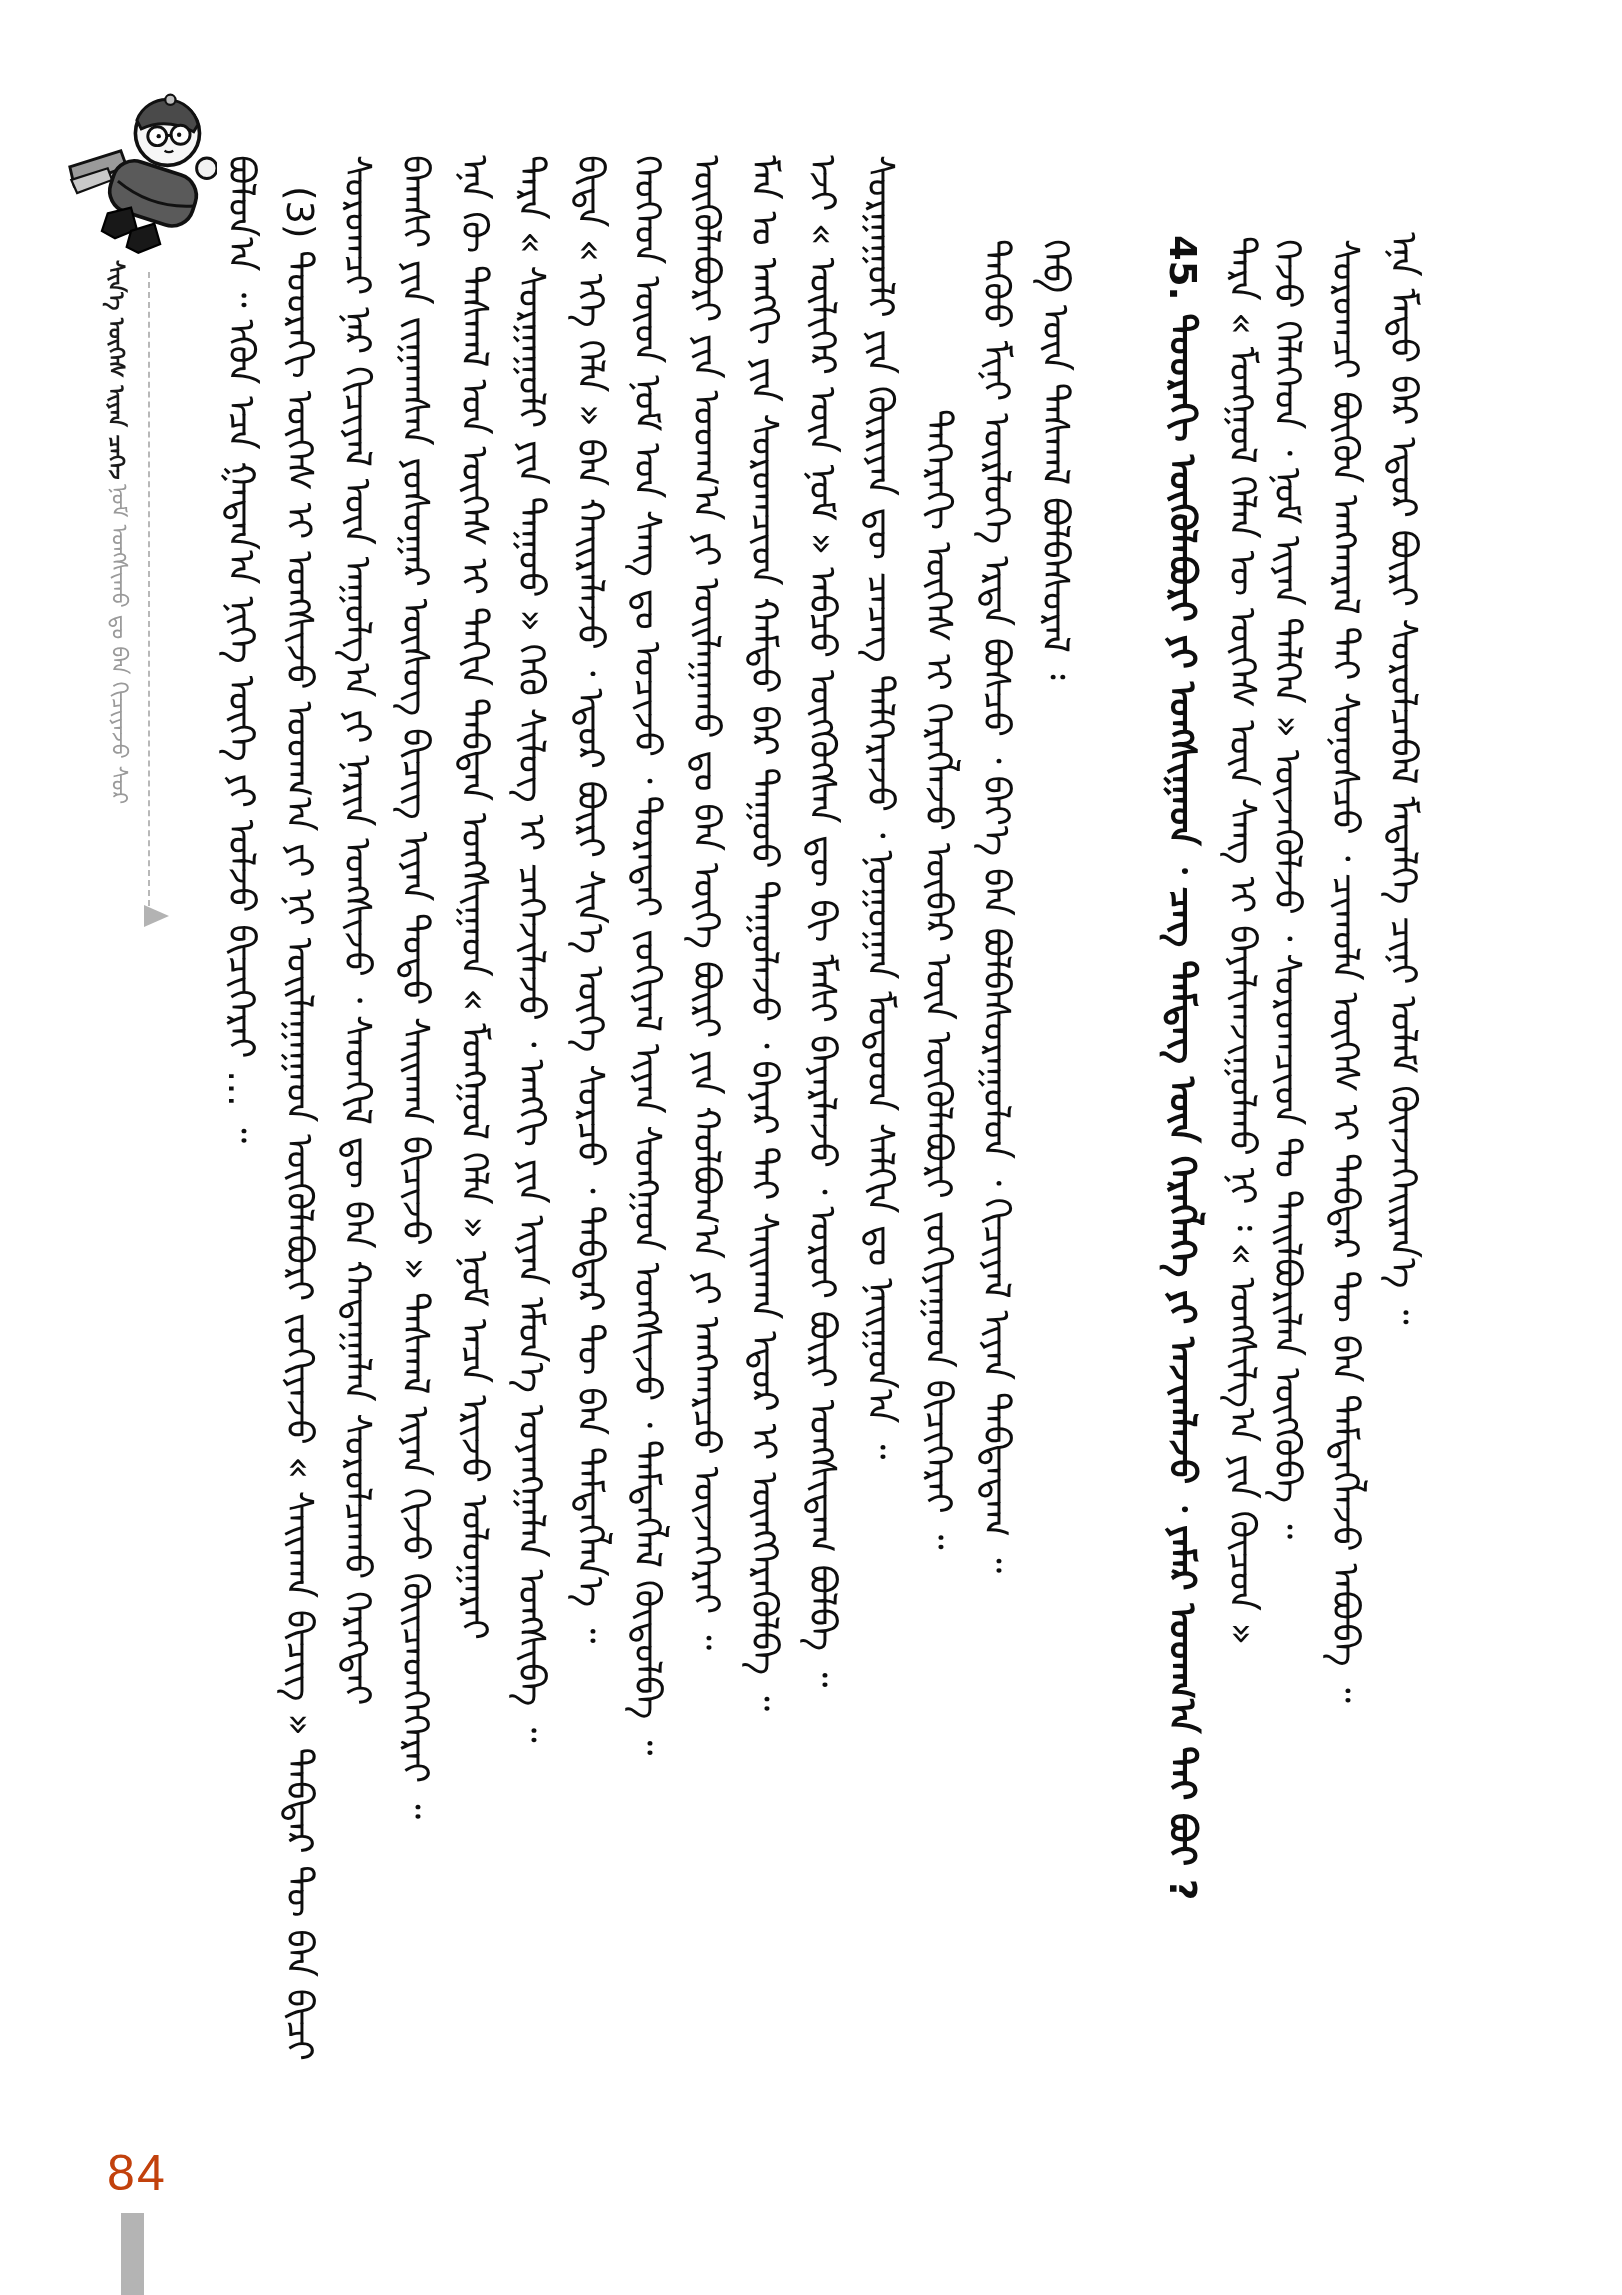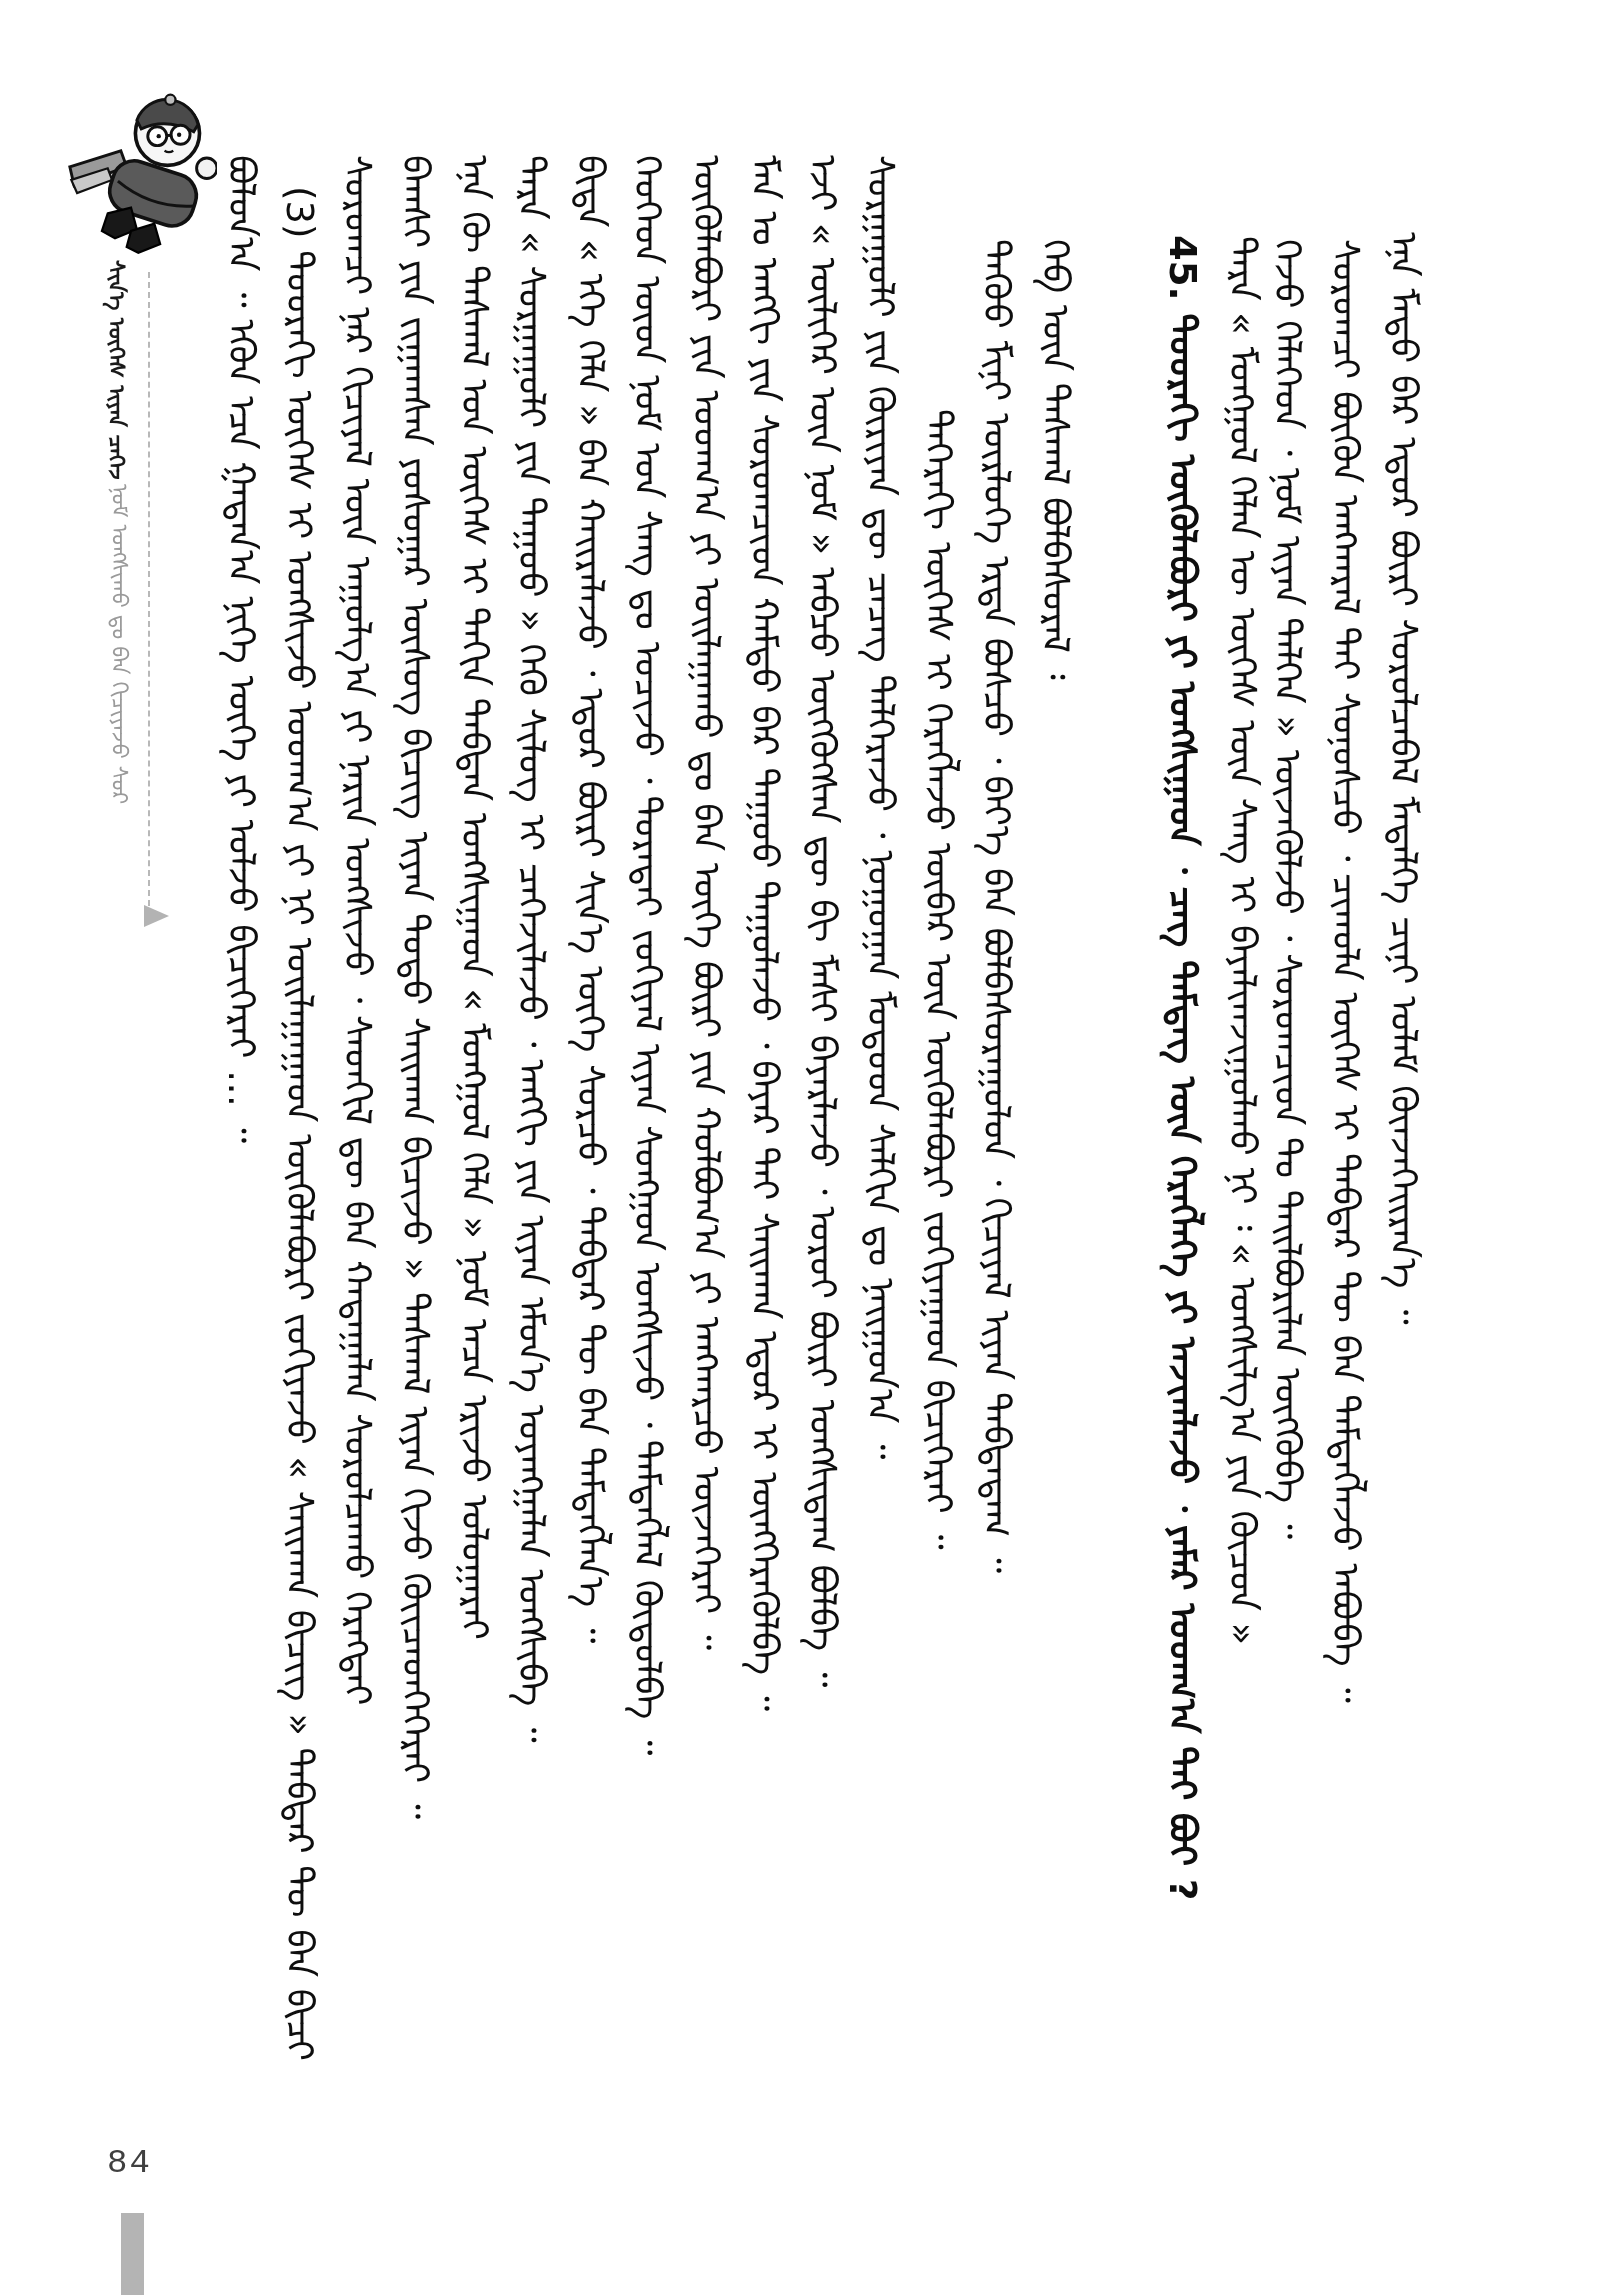--- a/index.html
+++ b/index.html
@@ -38,22 +38,22 @@
     position:absolute;left:148px;top:272px;height:634px;width:0;
     border-left:2.9px dashed #b8b8b8;
   }
   .pointer-triangle{
     position:absolute;left:144px;top:905px;width:0;height:0;
     border-top:11px solid transparent;border-bottom:11px solid transparent;
     border-left:25px solid #b3b3b3;
   }
   .page-number{
     position:absolute;left:107px;top:2144px;
-    font-family:Liberation Mono, monospace;
-    font-size:34px;color:#404040;letter-spacing:2.2px;
+    font-family:Liberation Sans, sans-serif;
+    font-size:50px;color:#c2410c;letter-spacing:2.2px;
   }
   .footer-bar{
     position:absolute;left:121px;top:2213px;width:23.4px;height:83px;background:#b4b4b4;
   }
   .mascot{position:absolute;left:64px;top:57px;width:153px;height:205px;}
 </style>
 </head>
 <body>
 
 <svg class="mascot" viewBox="0 0 210 280" aria-hidden="true">

